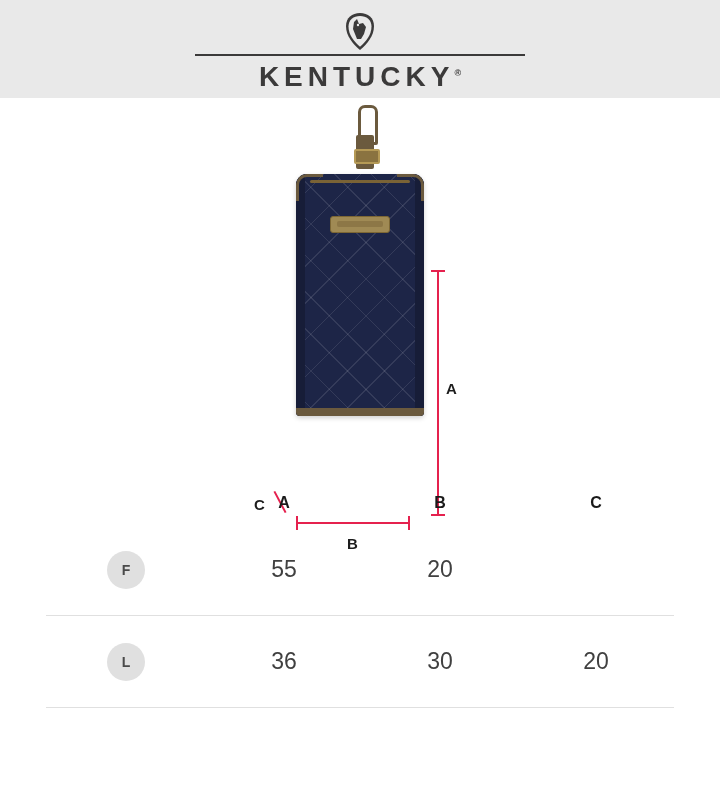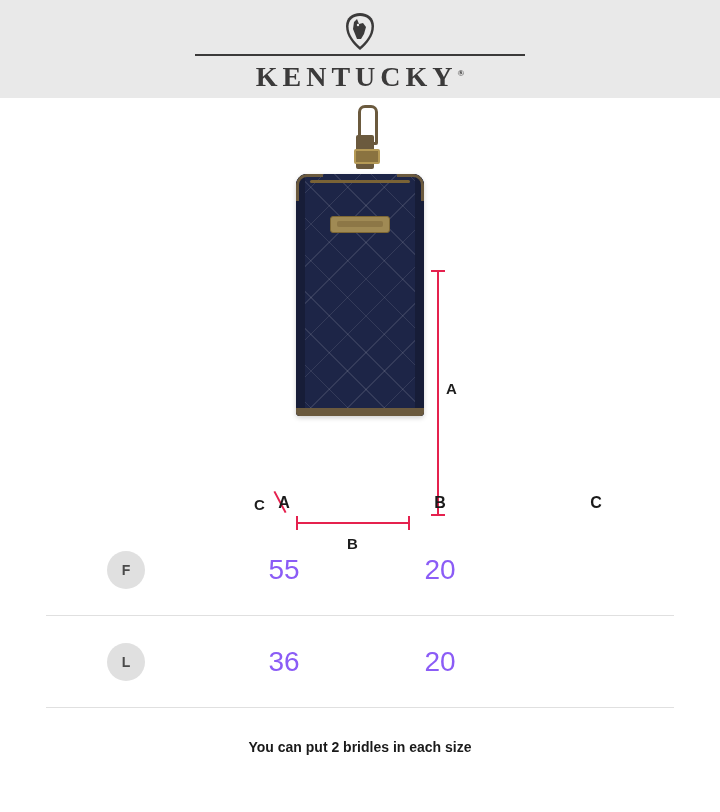--- a/index.html
+++ b/index.html
@@ -37,21 +37,21 @@
     position: relative;
   }
   .logo-crest svg { display: block; }
   .logo-rule {
     width: 330px;
     height: 2px;
     background: #3b3a3a;
     margin-top: 2px;
   }
   .logo-word {
-    font-family: Liberation Serif, serif;
+    font-family: Liberation Sans, sans-serif;
     font-size: 28px;
     letter-spacing: 5px;
     font-weight: 700;
     color: #3b3a3a;
     margin-top: 5px;
     position: relative;
     white-space: nowrap;
   }
   .logo-word .reg {
     font-size: 9px;
@@ -285,22 +285,22 @@
   .tbl-row.last { border-bottom: 1px solid #e0e0e0; }
   .col-size {
     width: 160px;
     display: flex;
     justify-content: center;
     align-items: center;
   }
   .col-val {
     width: 156px;
     text-align: center;
-    font-size: 28px;
-    color: #8b5cf6;
+    font-size: 23px;
+    color: #404040;
   }
   .col-val.head {
     font-size: 16px;
     font-weight: 700;
     color: #1a1a1a;
   }
   .size-badge {
     width: 38px;
     height: 38px;
     border-radius: 50%;
@@ -396,20 +396,20 @@
     </div>
     <div class="col-val">55</div>
     <div class="col-val">20</div>
   </div>
 
   <div class="tbl-row last">
     <div class="col-size">
       <div class="size-badge">L</div>
     </div>
     <div class="col-val">36</div>
+    <div class="col-val">30</div>
     <div class="col-val">20</div>
   </div>
 
 </div>
 
 <div class="footer-notes">
-  <div>You can put  2 bridles in each size</div>
 </div>
 
 </body></html>

